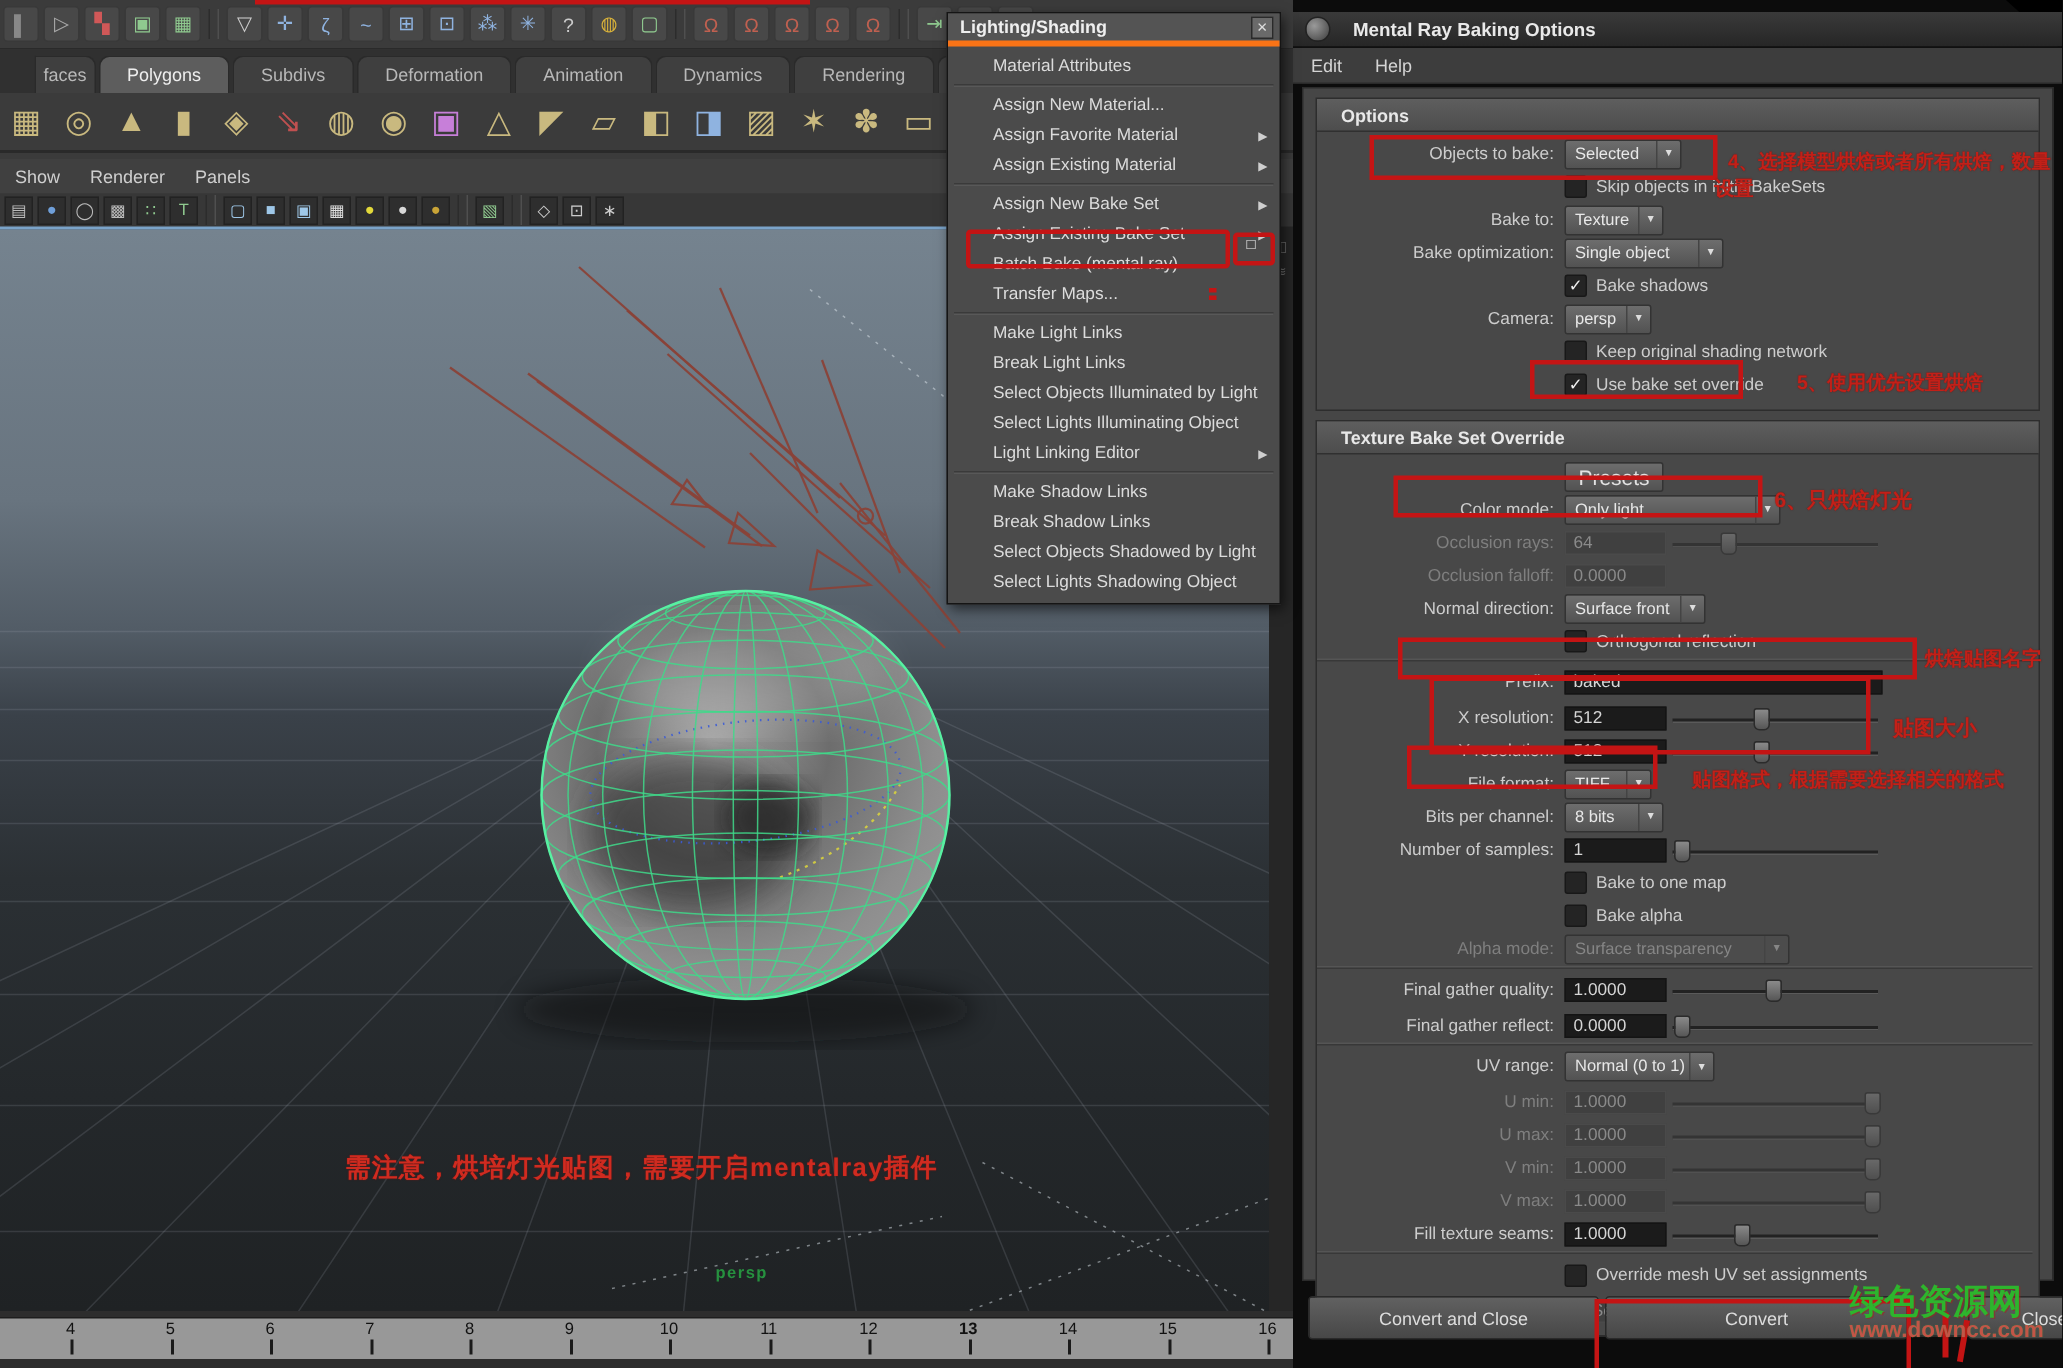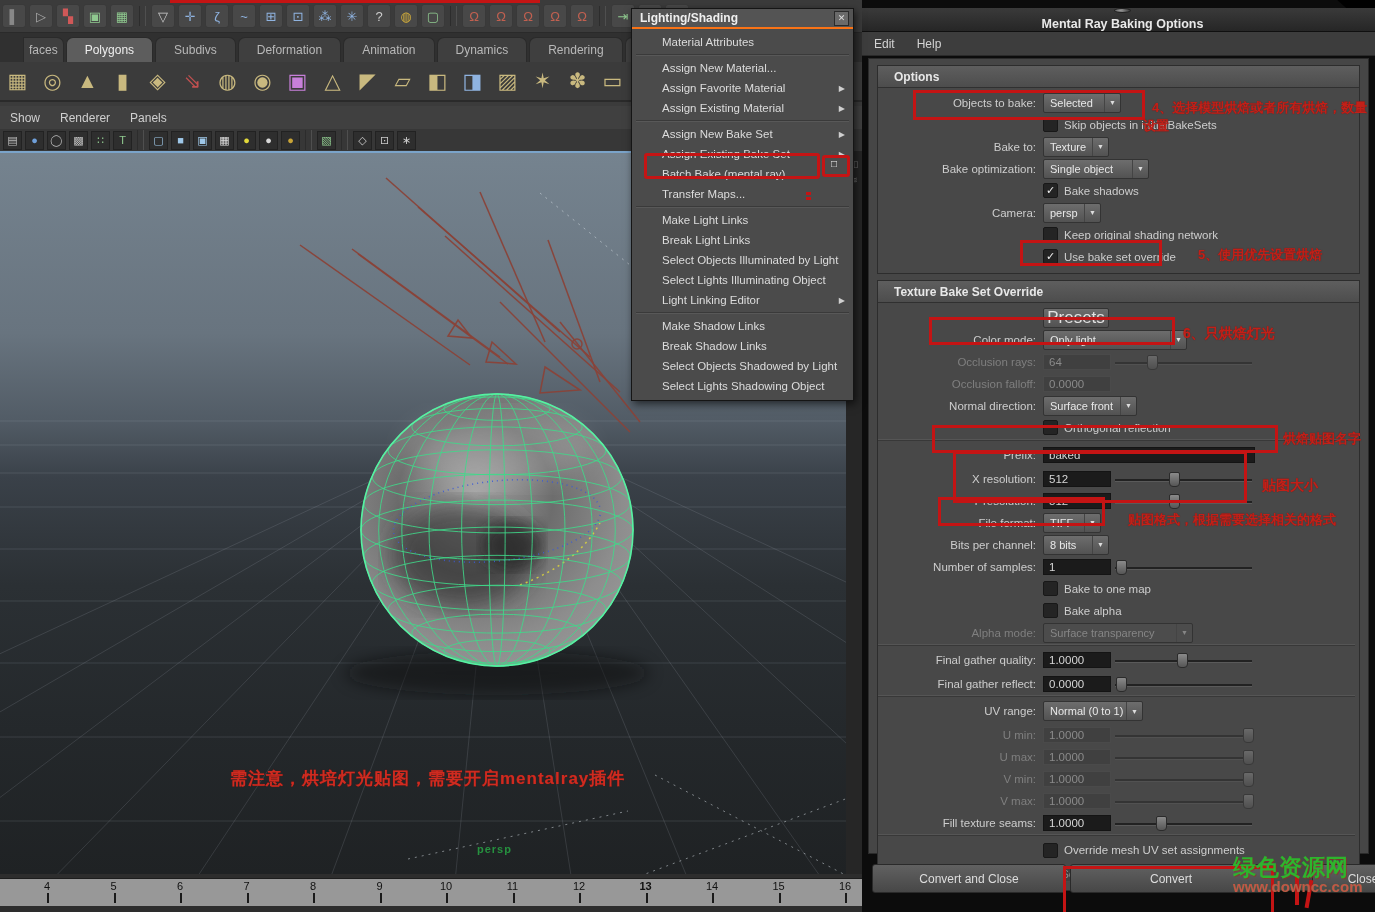--- a/index.html
+++ b/index.html
@@ -38,34 +38,34 @@
   #vp-divider{position:absolute;left:846px;top:151px;width:16px;height:723px;background:#262626;
       display:flex;flex-direction:column;align-items:center;gap:6px;padding-top:8px;box-sizing:border-box;
       color:#777;font-size:9px;}
   #timeline{position:absolute;left:0;top:874px;width:862px;height:38px;background:#2d2d2d;}
   #tl-ruler{position:absolute;left:0;top:4px;width:862px;height:27px;background:#989898;border-top:1px solid #1d1d1d;}
   .tl-tick{position:absolute;top:1px;width:40px;margin-left:-20px;text-align:center;color:#111;font-size:11px;}
   .tl-mark{position:absolute;top:14px;width:2px;height:10px;background:#1a1a1a;}
   
   #ls-menu{position:absolute;left:631px;top:8px;width:221px;background:#4b4b4b;border:1px solid #151515;
       box-shadow:2px 3px 8px rgba(0,0,0,.6);}
-  #ls-title{height:18px;background:#545454;border-bottom:2px solid #f97316;display:flex;align-items:center;
+  #ls-title{height:18px;background:#545454;border-bottom:4px solid #f97316;display:flex;align-items:center;
       padding:0 4px 0 8px;}
   #ls-title-text{flex:1;color:#efefef;font-size:12px;font-weight:bold;}
   #ls-close{width:13px;height:13px;background:#6a6a6a;border:1px solid #2a2a2a;color:#ddd;font-size:9px;
       display:flex;align-items:center;justify-content:center;}
   #ls-items{padding:3px 0 4px 0;}
   .ls-item{height:20px;display:flex;align-items:center;padding:0 8px 0 30px;color:#dcdcdc;font-size:11.5px;}
   .ls-label{flex:1;white-space:nowrap;}
   .ls-arrow{color:#cfcfcf;font-size:8px;}
   .ls-sep{height:1px;background:#3a3a3a;border-bottom:1px solid #585858;margin:2px 4px;}
   
   #right-panel{position:absolute;left:862px;top:0;width:513px;height:912px;background:#0c0c0c;overflow:hidden;}
   #rp-titlebar{position:absolute;left:0;top:8px;width:513px;height:24px;background:linear-gradient(#3a3a3a,#262626);
-      display:flex;align-items:center;gap:4px;padding-left:8px;box-sizing:border-box;border-bottom:1px solid #101010;flex-direction:column;}
+      display:flex;align-items:center;gap:15px;padding-left:8px;box-sizing:border-box;border-bottom:1px solid #101010;}
   #rp-title-icon{width:15px;height:15px;border-radius:50%;background:radial-gradient(circle at 35% 35%,#9a9a9a,#3c3c3c);
       border:1px solid #222;}
   #rp-title-text{color:#e9e9e9;font-size:12.5px;font-weight:bold;}
   #rp-corner{position:absolute;right:0;top:0;width:46px;height:34px;background:#000;
       clip-path:polygon(100% 0,18% 0,100% 100%);}
   #rp-menubar{position:absolute;left:0;top:32px;width:513px;height:24px;background:#3d3d3d;
       display:flex;align-items:center;gap:22px;padding-left:12px;box-sizing:border-box;border-bottom:1px solid #2a2a2a;}
   .rp-menu{color:#d4d4d4;font-size:12px;}
   #rp-body{position:absolute;left:6px;top:58px;width:501px;height:796px;background:#464646;
       border:1px solid #2b2b2b;box-sizing:border-box;}
@@ -92,21 +92,21 @@
   .chk.on{color:#f0f0f0;}
   .chklbl{color:#cdcdcd;font-size:11.5px;}
   .slider{position:relative;width:137px;height:16px;margin-left:4px;flex:0 0 auto;}
   .track{position:absolute;left:0;right:0;top:8px;height:2px;background:#222;border-bottom:1px solid #5a5a5a;}
   .thumb{position:absolute;top:1px;width:9px;height:13px;background:linear-gradient(#8a8a8a,#565656);
       border:1px solid #2b2b2b;border-radius:2px 2px 4px 4px;margin-left:-4px;}
   .dis .slider{opacity:.5;}
   .btn{position:absolute;height:27px;background:linear-gradient(#616161,#474747);border:1px solid #2a2a2a;
       border-radius:3px;color:#ddd;font-size:12px;display:flex;align-items:center;justify-content:center;}
   .presets-btn{height:18px;width:64px;background:linear-gradient(#6d6d6d,#525252);border:1px solid #333;
-      border-radius:2px;color:#e2e2e2;font-size:17px;display:flex;align-items:center;justify-content:center;}
+      border-radius:2px;color:#e2e2e2;font-size:14px;display:flex;align-items:center;justify-content:center;}
   
   .redbox{position:absolute;border:3px solid #c41414;pointer-events:none;}
   .redline{position:absolute;background:#c41414;pointer-events:none;}
   .ann{position:absolute;color:#c22018;font-weight:bold;pointer-events:none;
       text-shadow:0 0 1px rgba(120,10,10,.8);white-space:nowrap;}
   #option-box-glyph{position:absolute;left:831px;top:158px;color:#eee;font-size:10px;pointer-events:none;}
   #watermark{position:absolute;left:1233px;top:855px;text-align:left;pointer-events:none;line-height:1.05;}
   #wm-title{font-size:23px;font-weight:bold;color:#2db52d;text-shadow:1px 1px 0 rgba(160,40,30,.55);}
   #wm-url{font-size:15px;font-weight:bold;color:#c25547;text-shadow:0 0 1px rgba(60,150,60,.6);}
 </style>

